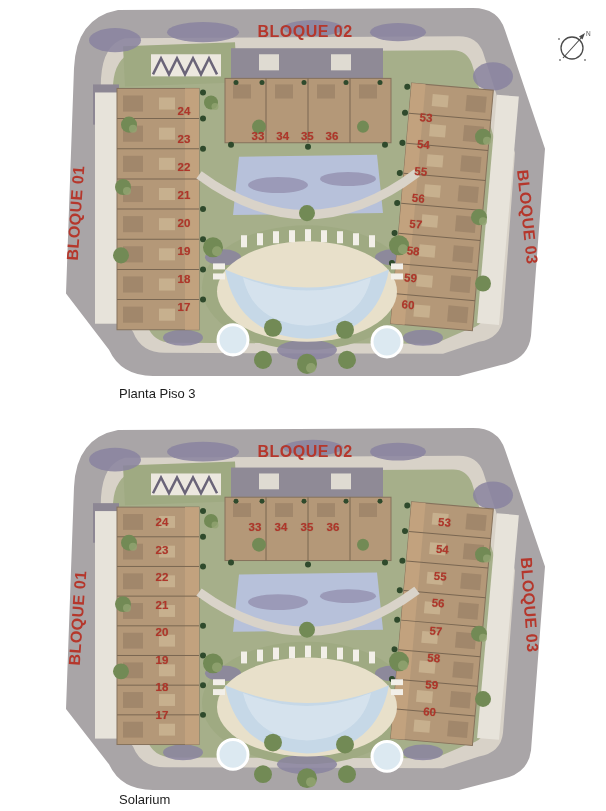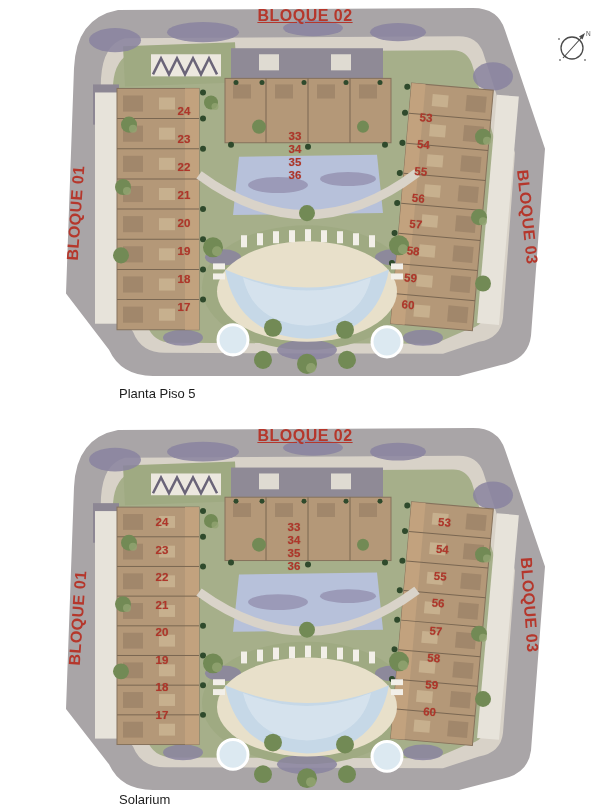--- a/index.html
+++ b/index.html
@@ -14,35 +14,34 @@
     font-family:"Liberation Sans", sans-serif;
   }
   .plan{position:absolute;left:63px;width:484px;}
   #plan1{top:6px;height:372px;}
   #plan2{top:426px;height:366px;}
   .site{position:absolute;inset:0;width:100%;height:100%;}
   .bloque-label{
     position:absolute;font-weight:bold;font-size:16px;color:var(--label-red);
     letter-spacing:.5px;white-space:nowrap;text-align:center;height:20px;line-height:20px;
   }
-  .bl-top{left:0;right:0;top:0;text-decoration:underline;}
+  .bl-top{left:0;right:0;top:16px;}
   .bl-left{width:120px;transform:rotate(-86deg);}
   .bl-right{width:120px;transform:rotate(84deg);}
   #plan1 .bl-left{left:-47px;top:197px;}
   #plan1 .bl-right{left:404px;top:201px;}
   #plan2 .bl-left{left:-45px;top:182px;}
   #plan2 .bl-right{left:406px;top:169px;transform:rotate(86deg);}
   .units-col{
     position:absolute;display:flex;flex-direction:column;justify-content:space-between;
     width:20px;
   }
   .units-row{
-    position:absolute;display:flex;flex-direction:column;justify-content:space-between;
+    position:absolute;display:flex;flex-direction:row;justify-content:space-between;
     height:14px;
-    align-items:center;
   }
   .unit-no{
     font-weight:bold;font-size:11.5px;line-height:13px;height:13px;color:var(--number-red);
     text-align:center;width:22px;text-shadow:0 0 1px rgba(90,30,20,.35);
   }
   #plan1 .col-left{left:110px;top:99px;height:209px;}
   #plan1 .row-center{left:184px;top:124px;width:96px;}
   #plan1 .col-right{left:343px;top:105px;height:201px;transform:rotate(5.5deg);}
   #plan2 .col-left{left:88px;top:90px;height:206px;}
   #plan2 .row-center{left:181px;top:95px;width:100px;}
@@ -304,21 +303,21 @@
     <span class="unit-no">53</span>
     <span class="unit-no">54</span>
     <span class="unit-no">55</span>
     <span class="unit-no">56</span>
     <span class="unit-no">57</span>
     <span class="unit-no">58</span>
     <span class="unit-no">59</span>
     <span class="unit-no">60</span>
   </div>
 </div>
-<div class="caption" id="caption1">Planta Piso 5</div>
+<div class="caption" id="caption1">Planta Piso 3</div>
 
 <svg class="compass" viewBox="0 0 42 42">
   <circle cx="20" cy="21" r="11" fill="none" stroke="#4a4a4a" stroke-width="1.3"></circle>
   <line x1="11" y1="31" x2="30" y2="10" stroke="#4a4a4a" stroke-width="1.1"></line>
   <polygon points="33,6 27,9.5 30.5,12.5" fill="#4a4a4a"></polygon>
   <circle cx="7" cy="12" r="0.9" fill="#777"></circle>
   <circle cx="8" cy="33" r="0.9" fill="#777"></circle>
   <circle cx="33" cy="33" r="0.9" fill="#777"></circle>
   <text x="34" y="9" font-size="6.5" fill="#555">N</text>
 </svg>

